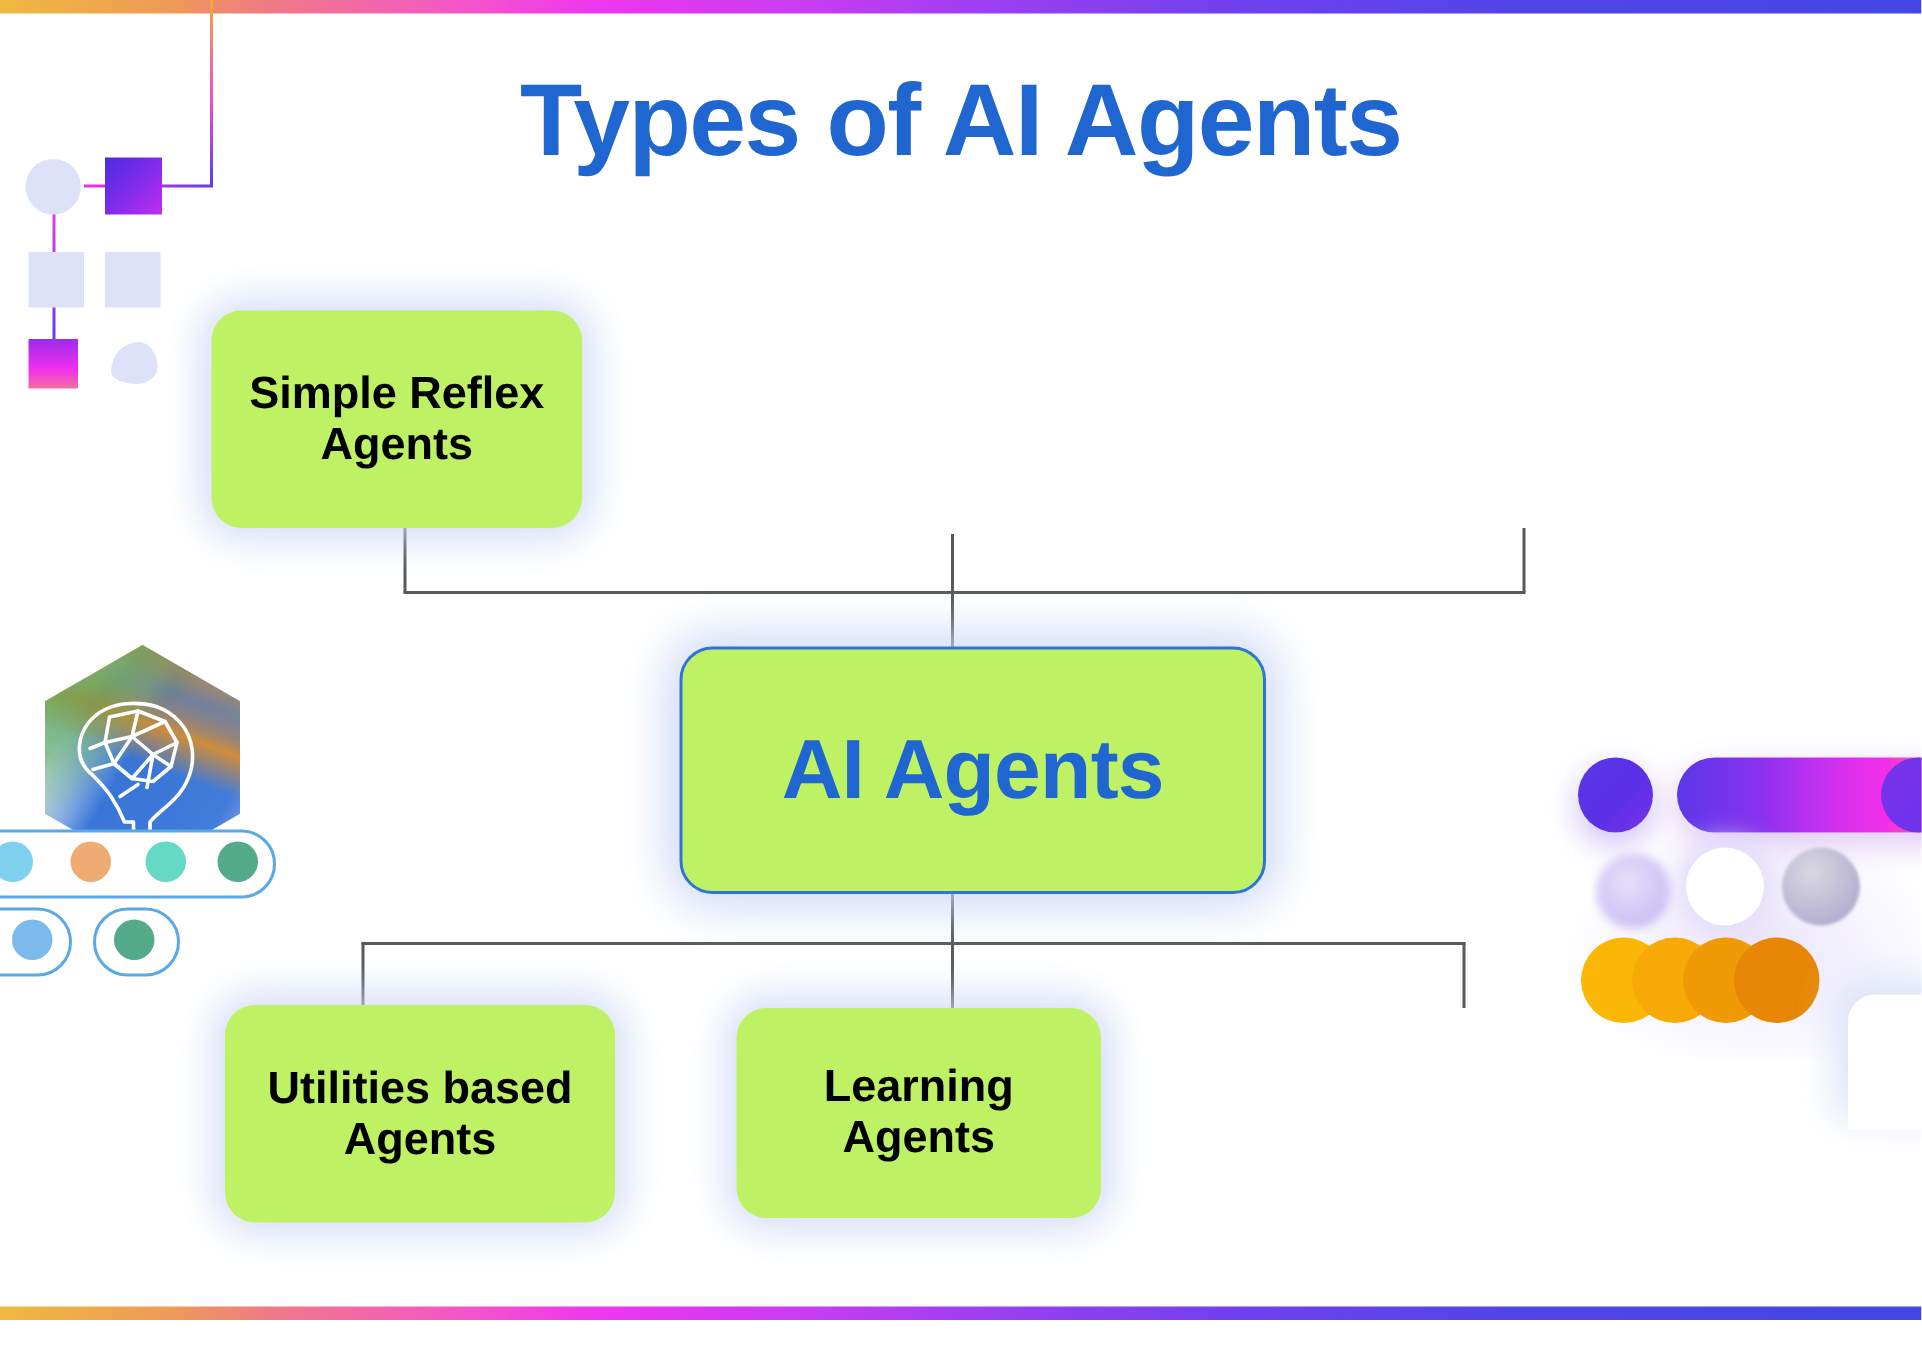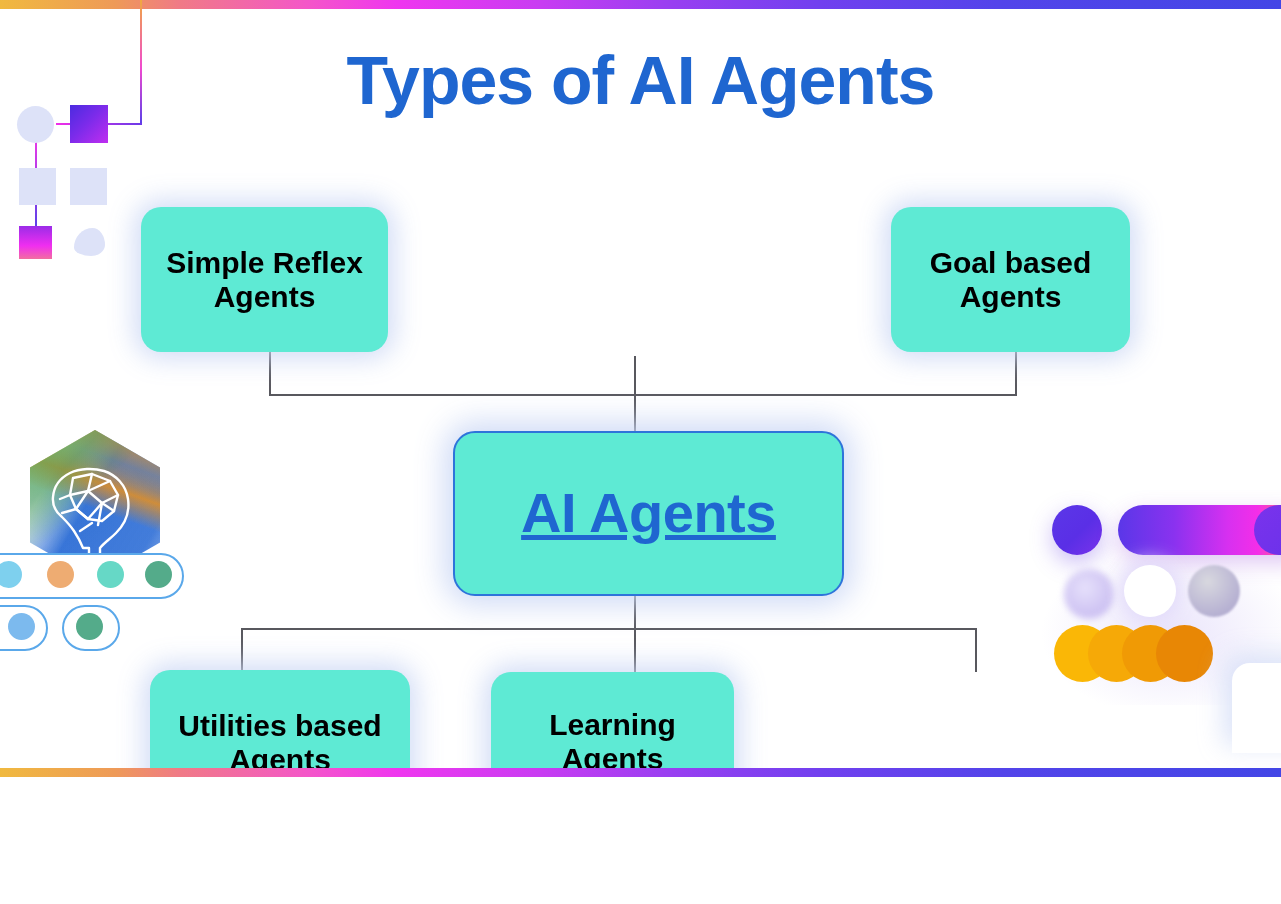--- a/index.html
+++ b/index.html
@@ -3,21 +3,21 @@
 <meta charset="utf-8">
 <style>
   html,body{margin:0;padding:0;}
   body{
     width:1281px;height:904px;
     background:#ffffff;
     font-family:"Liberation Sans", sans-serif;
     overflow:hidden;
     position:relative;
   }
-  .stage{position:absolute;inset:0;width:1281px;height:777px;overflow:hidden;}
+  .stage{position:absolute;inset:0;width:1281px;height:880px;overflow:hidden;}
 
   
   .edge-bar{position:absolute;left:0;width:1281px;height:9px;
     background:linear-gradient(90deg,#f0b93f 0%,#ee9a58 9%,#f07a86 14%,#f456c8 24%,#ef36ef 31%,#c93cf2 42%,#9a3ff1 52%,#7140ef 64%,#5344ea 78%,#4346e6 100%);}
   .edge-top{top:0;}
   .edge-bottom{bottom:0;}
 
   
   .deco-left{position:absolute;left:0;top:0;width:200px;height:270px;}
   .dl-circle{position:absolute;left:17px;top:106px;width:37px;height:37px;border-radius:50%;background:#dde2f8;}
@@ -95,34 +95,34 @@
   
   .title{position:absolute;left:0;top:46px;width:1281px;text-align:center;
     font-size:68px;font-weight:bold;letter-spacing:-1px;line-height:1;}
 
   
   .conn{position:absolute;background:#58585e;}
   .conn-h{height:2px;}
   .conn-v{width:2px;}
 
   
-  .node{position:absolute;background:#5eead4;border-radius:20px;
+  .node{position:absolute;background:#bef264;border-radius:20px;
     display:flex;align-items:center;justify-content:center;text-align:center;
     box-shadow:0 0 26px 7px rgba(203,215,245,0.85);
     font-size:30px;font-weight:bold;color:#000000;line-height:1.12;padding:0 14px;
     box-sizing:border-box;}
   .node-center{border:2px solid #2e74da;border-radius:22px;
     font-size:56px;font-weight:bold;color:#1f66d0;letter-spacing:-0.5px;
     box-shadow:0 0 30px 9px rgba(203,215,245,0.9);}
 
   
   .n-simple{left:141px;top:207px;width:247px;height:145px;}
   .n-model{left:445px;top:203px;width:379px;height:153px;}
   .n-goal{left:891px;top:207px;width:239px;height:145px;}
-  .n-center{left:453px;top:431px;width:391px;height:165px;text-decoration:underline;}
+  .n-center{left:453px;top:431px;width:391px;height:165px;}
   .n-utilities{left:150px;top:670px;width:260px;height:145px;}
   .n-learning{left:491px;top:672px;width:243px;height:140px;}
   .n-hier{left:846px;top:670px;width:240px;height:145px;}
 </style>
 </head>
 <body>
 
 <div class="stage">
 
   <div class="edge-bar edge-top"></div>
@@ -197,21 +197,20 @@
   <div class="conn conn-h" style="left: 269px; top: 394px; width: 748px; background: rgb(88, 88, 94);"></div>
   <div class="conn conn-v" style="left: 634px; top: 394px; height: 38px; background: rgb(88, 88, 94);"></div>
 
   <div class="conn conn-v" style="left: 634px; top: 596px; height: 33px; background: rgb(88, 88, 94);"></div>
   <div class="conn conn-h" style="left: 241px; top: 628px; width: 736px; background: rgb(88, 88, 94);"></div>
   <div class="conn conn-v" style="left: 241px; top: 628px; height: 44px; background: rgb(88, 88, 94);"></div>
   <div class="conn conn-v" style="left: 634px; top: 628px; height: 46px; background: rgb(88, 88, 94);"></div>
   <div class="conn conn-v" style="left: 975px; top: 628px; height: 44px; background: rgb(88, 88, 94);"></div>
 
   <div class="node n-simple">Simple Reflex Agents</div>
-  <div class="node n-goal">Goal based Agents</div>
 
   <div class="node node-center n-center" style="color: rgb(31, 102, 208); border-color: rgb(46, 116, 218);">AI Agents</div>
 
   <div class="node n-learning">Learning Agents</div>
   <div class="node n-utilities">Utilities based Agents</div>
 
   <div class="edge-bar edge-bottom"></div>
 
 </div>
 

